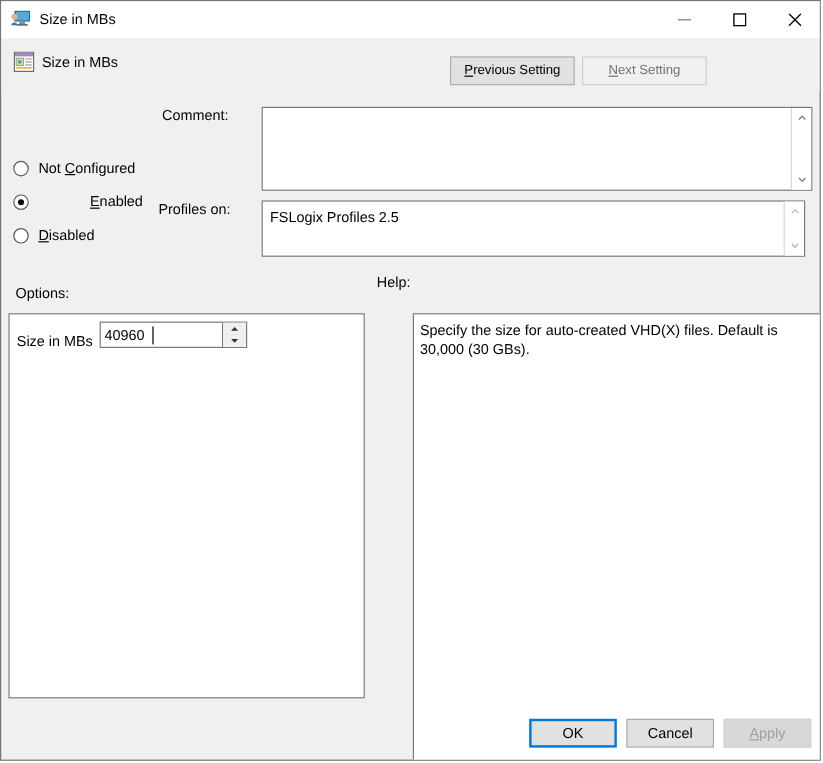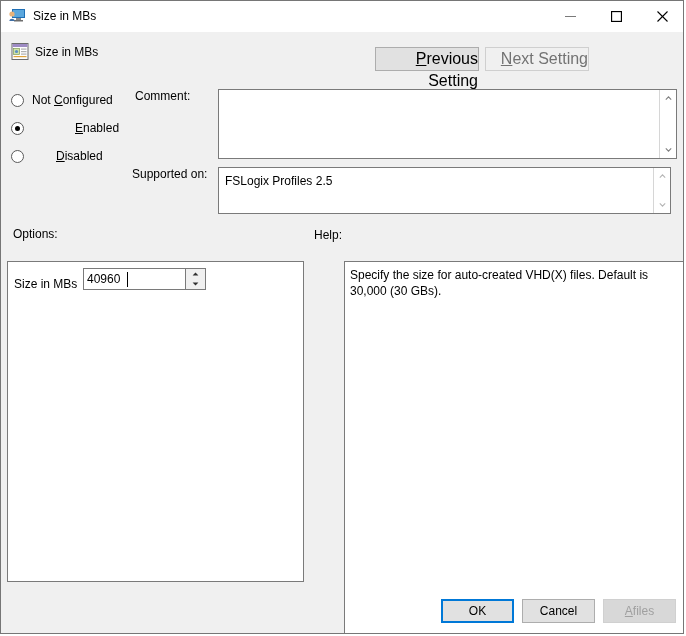--- a/index.html
+++ b/index.html
@@ -87,28 +87,28 @@
     color: #000000;
     white-space: nowrap;
   }
 
   
   .navbtn {
     position: absolute;
     top: 46px;
     height: 24px;
     font-family: "Liberation Sans", sans-serif;
-    font-size: 16px;
+    font-size: 11px;
     background: #e1e1e1;
     border: 1px solid #adadad;
     color: #000000;
     padding: 0;
     cursor: default;
     box-sizing: border-box;
-    text-align: right;
+    text-align: center;
     line-height: 22px;
   }
   #btn-prev-setting {
     left: 374px;
     width: 104px;
   }
   #btn-next-setting {
     left: 484px;
     width: 104px;
     color: #737373;
@@ -118,24 +118,25 @@
   .uline { text-decoration: underline; }
 
   
   .radio-row {
     position: absolute;
     left: 10px;
     height: 18px;
     display: flex;
     align-items: center;
     cursor: default;
+    margin-top: 40px;
   }
   #radio-not-configured { top: 90px; }
   #radio-enabled { top: 118px; gap: 43px; }
-  #radio-disabled { top: 146px; gap: 24px; }
+  #radio-disabled { top: 146px; }
   .radio-mark {
     width: 13px;
     height: 13px;
     border-radius: 50%;
     border: 1px solid #5a5a5a;
     background: #ffffff;
     box-sizing: border-box;
     position: relative;
     flex: 0 0 auto;
   }
@@ -157,21 +158,21 @@
   
   .fieldlabel {
     position: absolute;
     font-size: 12px;
     line-height: 14px;
     color: #000000;
     white-space: nowrap;
   }
   #label-comment { left: 134px; top: 88px; }
   #label-supported { left: 131px; top: 166px; }
-  #label-options { left: 12px; top: 226px; }
+  #label-options { left: 12px; top: 236px; }
   #label-help { left: 313px; top: 227px; }
 
   
   #comment-box {
     position: absolute;
     left: 217px; top: 88px;
     width: 459px; height: 70px;
     background: #ffffff;
     border: 1px solid #7a7a7a;
     box-sizing: border-box;
@@ -431,21 +432,21 @@
           </svg>
       </span>
       <span class="arrow down">
         <svg class="chev" viewBox="0 0 7 7">
             <polyline points="0.8,2.4 3.5,5.1 6.2,2.4" fill="none" stroke="#808080" stroke-width="1.1"></polyline>
           </svg>
       </span>
     </div>
   </div>
 
-  <span class="fieldlabel" id="label-supported">Supported on:</span>
+  <span class="fieldlabel" id="label-supported">Profiles on:</span>
   <div id="supported-box">
     <span id="supported-text">FSLogix Profiles 2.5</span>
     <div class="vscroll" style="height:45px">
       <span class="arrow up">
         <svg class="chev" viewBox="0 0 7 7">
             <polyline points="0.8,4.6 3.5,1.9 6.2,4.6" fill="none" stroke="#b5b5b5" stroke-width="1.1"></polyline>
           </svg>
       </span>
       <span class="arrow down">
         <svg class="chev" viewBox="0 0 7 7">
@@ -489,16 +490,16 @@
         <svg class="chev" viewBox="0 0 7 7">
             <polyline points="0.8,2.4 3.5,5.1 6.2,2.4" fill="none" stroke="#b5b5b5" stroke-width="1.1"></polyline>
           </svg>
       </span>
     </div>
   </div>
 
   <button class="dlgbtn" id="btn-ok">OK</button>
   <button class="dlgbtn" id="btn-cancel">Cancel</button>
   <button class="dlgbtn" id="btn-apply">
-    <span class="uline">A</span><span>files</span>
+    <span class="uline">A</span><span>pply</span>
   </button>
 
 </div>
 
 </body></html>

